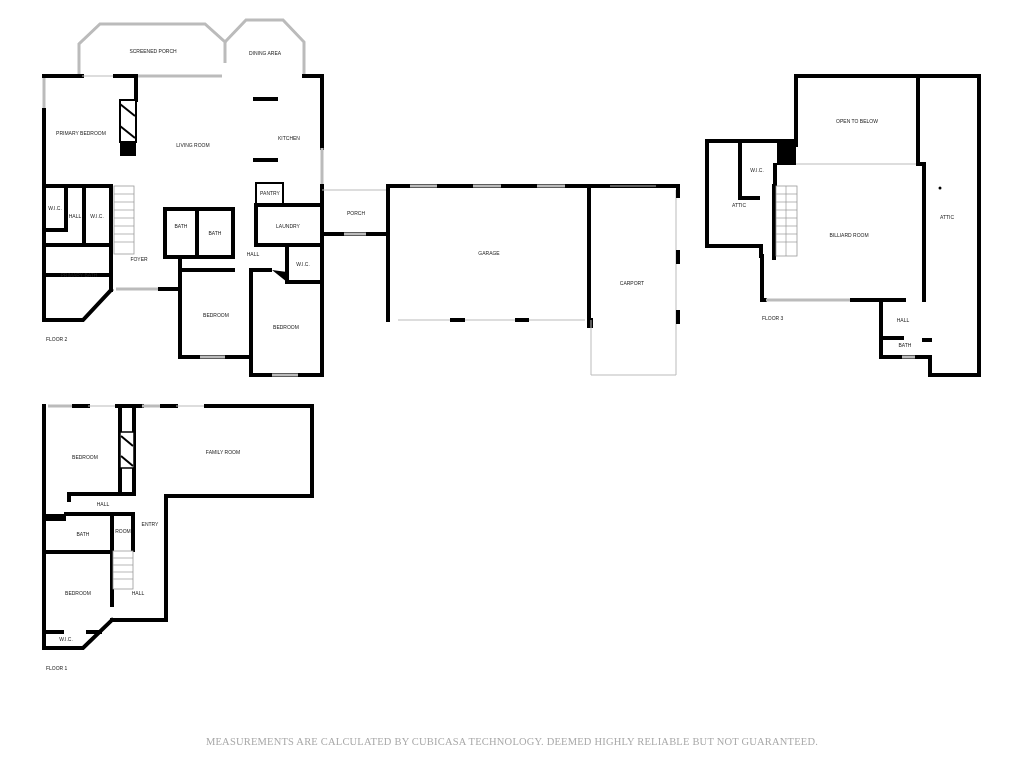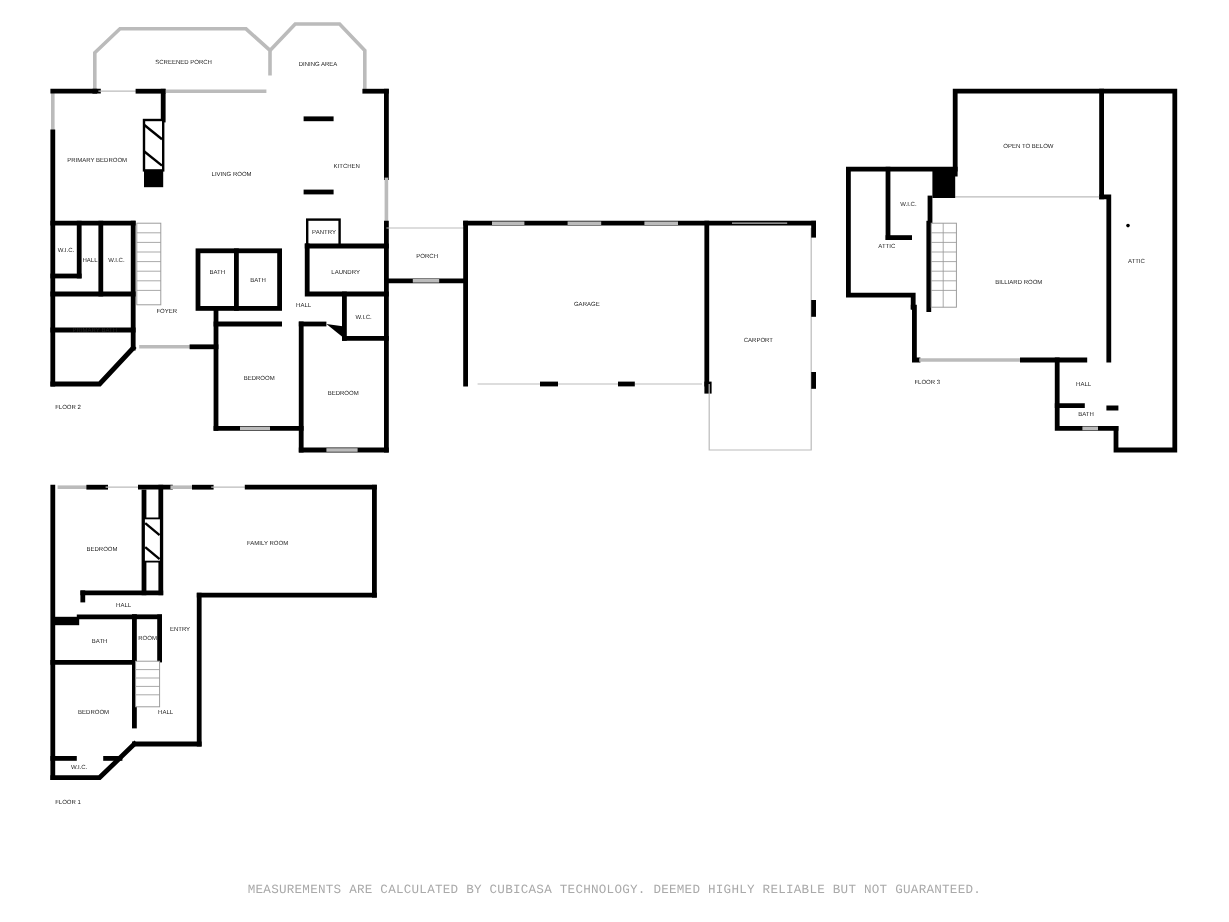--- a/index.html
+++ b/index.html
@@ -5,21 +5,21 @@
   html, body { margin: 0; padding: 0; background: #ffffff; }
   body { width: 1024px; height: 768px; position: relative; overflow: hidden; font-family: "Liberation Sans", sans-serif; }
   svg { position: absolute; left: 0; top: 0; }
   .w { stroke: #000; stroke-width: 4; fill: none; stroke-linecap: square; }
   .wt { stroke: #000; stroke-width: 2; fill: none; }
   .win { stroke: #bbb; stroke-width: 3; fill: none; }
   .lt { stroke: #bbb; stroke-width: 1; fill: none; }
   .lbl { font-family: "Liberation Sans", sans-serif; font-size: 5px; fill: #222; text-anchor: middle; }
   .flr { font-family: "Liberation Sans", sans-serif; font-size: 5px; fill: #222; }
   .stairs line { stroke: #999; stroke-width: 0.7; }
-  .disclaimer { position: absolute; left: 0; width: 1024px; top: 736px; text-align: center; font-size: 10.5px; color: #a9a9a9; letter-spacing: 0.2px; font-family: Liberation Mono, monospace; }
+  .disclaimer { position: absolute; left: 0; width: 1024px; top: 736px; text-align: center; font-size: 10.5px; color: #a9a9a9; letter-spacing: 0.2px; font-family: Liberation Serif, serif; }
 </style>
 </head>
 <body>
 
 <svg width="1024" height="768" viewBox="0 0 1024 768">
 
   <g>
 
     <g>
       <polyline class="win" points="79,76 79,44 100,24 205,24 225,42 225,63"></polyline>

